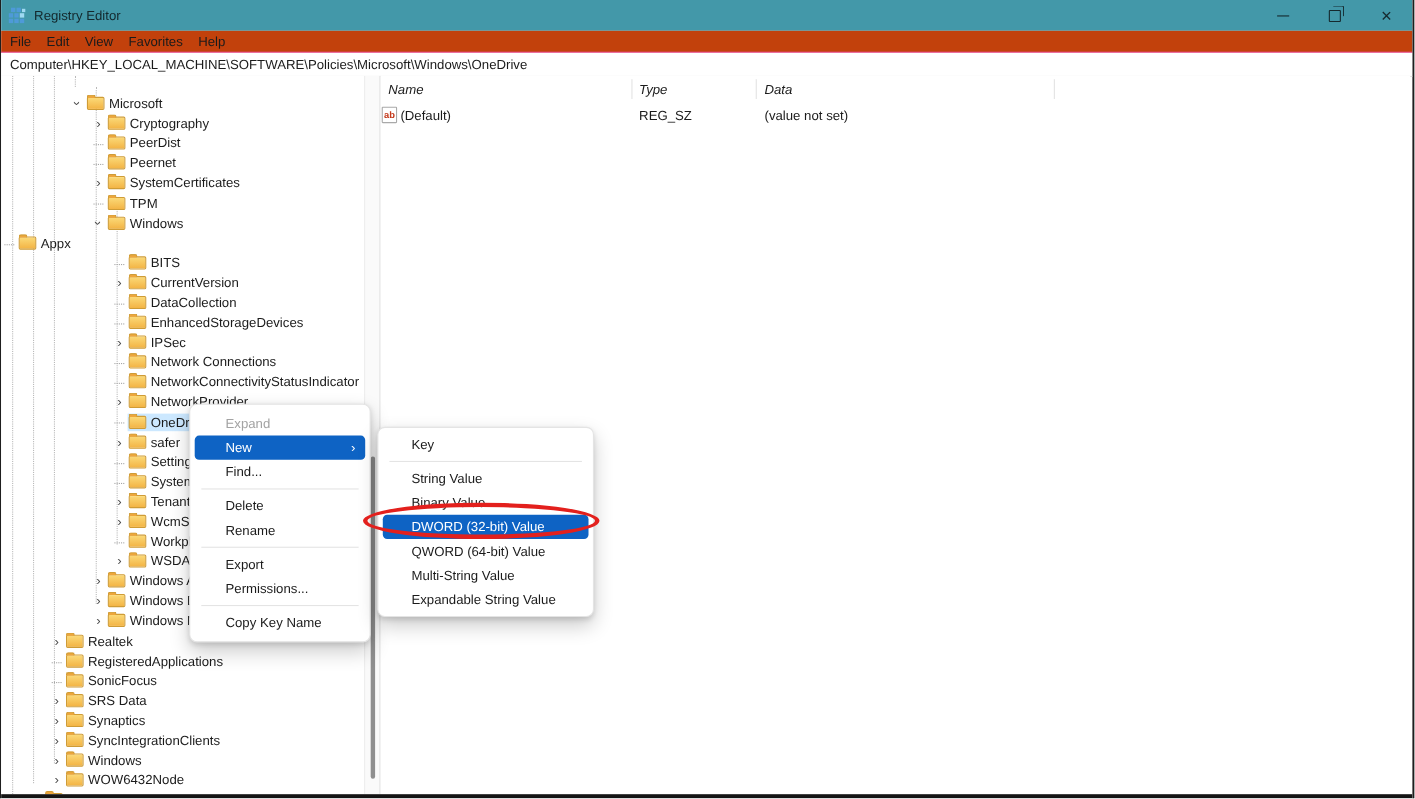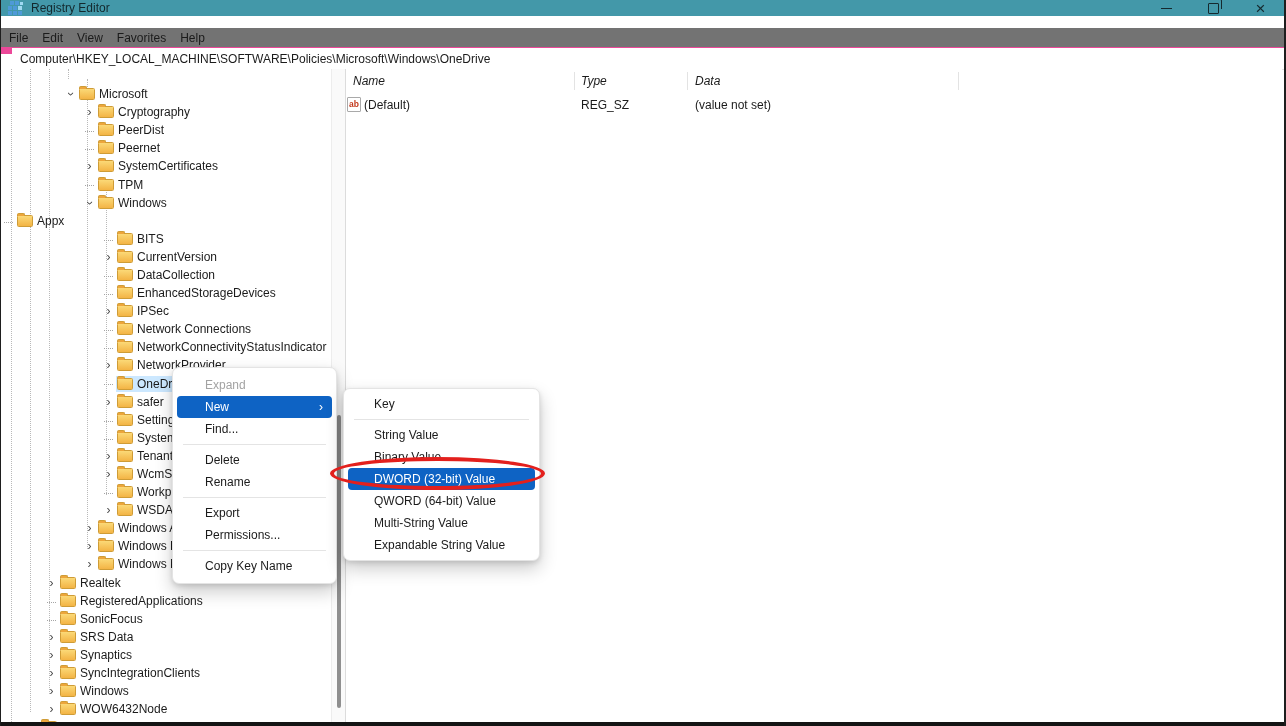--- a/index.html
+++ b/index.html
@@ -1,36 +1,36 @@
 <!DOCTYPE html>
 <html><head>
 <meta charset="utf-8">
 <style>
   html,body{margin:0;padding:0;background:#fff;}
   #win{position:relative;width:1286px;height:726px;overflow:hidden;
        font-family:"Liberation Sans",sans-serif;font-size:12px;color:#1b1b1b;
        background:#fff;box-sizing:border-box;
        border-left:1px solid #1e1e1e;border-right:2px solid #1e1e1e;}
   
-  #titlebar{position:absolute;top:0;left:0;right:0;height:16px;background:#4398a9;
+  #titlebar{position:absolute;top:0;left:0;right:0;height:28px;background:#4398a9;
             display:flex;align-items:center;}
   #app-icon{width:15px;height:14px;margin:0 8px 0 7px;position:relative;flex:0 0 15px;}
   #title-text{color:#13282d;font-size:12px;}
   #controls{margin-left:auto;display:flex;height:100%;}
   .ctrl{width:47px;height:100%;display:flex;align-items:center;justify-content:center;color:#15292e;}
   .glyph-min{width:11px;height:0;border-top:1.6px solid #15292e;}
   .glyph-restore{width:9px;height:9px;border:1.5px solid #15292e;border-radius:1px;position:relative;background:transparent;}
   .glyph-restore::before{content:"";position:absolute;top:-4.5px;left:2.5px;width:9px;height:9px;
        border-top:1.5px solid #15292e;border-right:1.5px solid #15292e;border-radius:0 2px 0 0;}
   .glyph-close{font-size:17px;line-height:17px;}
   
   #menubar{position:absolute;top:28px;left:0;right:0;height:19px;display:flex;align-items:center;
-           padding-left:1px;border-bottom:7px solid #ec4899;background:#737373;}
+           padding-left:1px;border-bottom:1px solid #ec4899;background:#c2410c;}
   .mb-item{padding:0 7px;}
-  #addressbar{position:absolute;top:48px;left:11px;right:0;height:21px;display:flex;align-items:center;
+  #addressbar{position:absolute;top:48px;left:0;right:0;height:21px;display:flex;align-items:center;
            padding-left:8px;border-bottom:1px solid #e2e2e2;background:#fff;}
   
   #treepane{position:absolute;top:69px;left:0;width:330px;bottom:4px;overflow:hidden;background:#fff;z-index:1;}
   .guide{position:absolute;width:0;border-left:1px dotted #b9b9b9;}
   #tree-rows{position:absolute;top:16px;left:0;right:0;}
   .trow{height:18.1px;display:flex;align-items:center;white-space:nowrap;}
   .chev{flex:0 0 15px;width:15px;text-align:center;color:#4b4b4b;font-size:12px;line-height:12px;}
   .chev.exp{transform:rotate(90deg);}
   .stub{display:inline-block;width:9px;height:1px;border-bottom:1px dotted #a5a5a5;vertical-align:middle;}
   .folder{position:relative;display:inline-block;width:14px;height:10px;margin:0 4px 0 1px;

